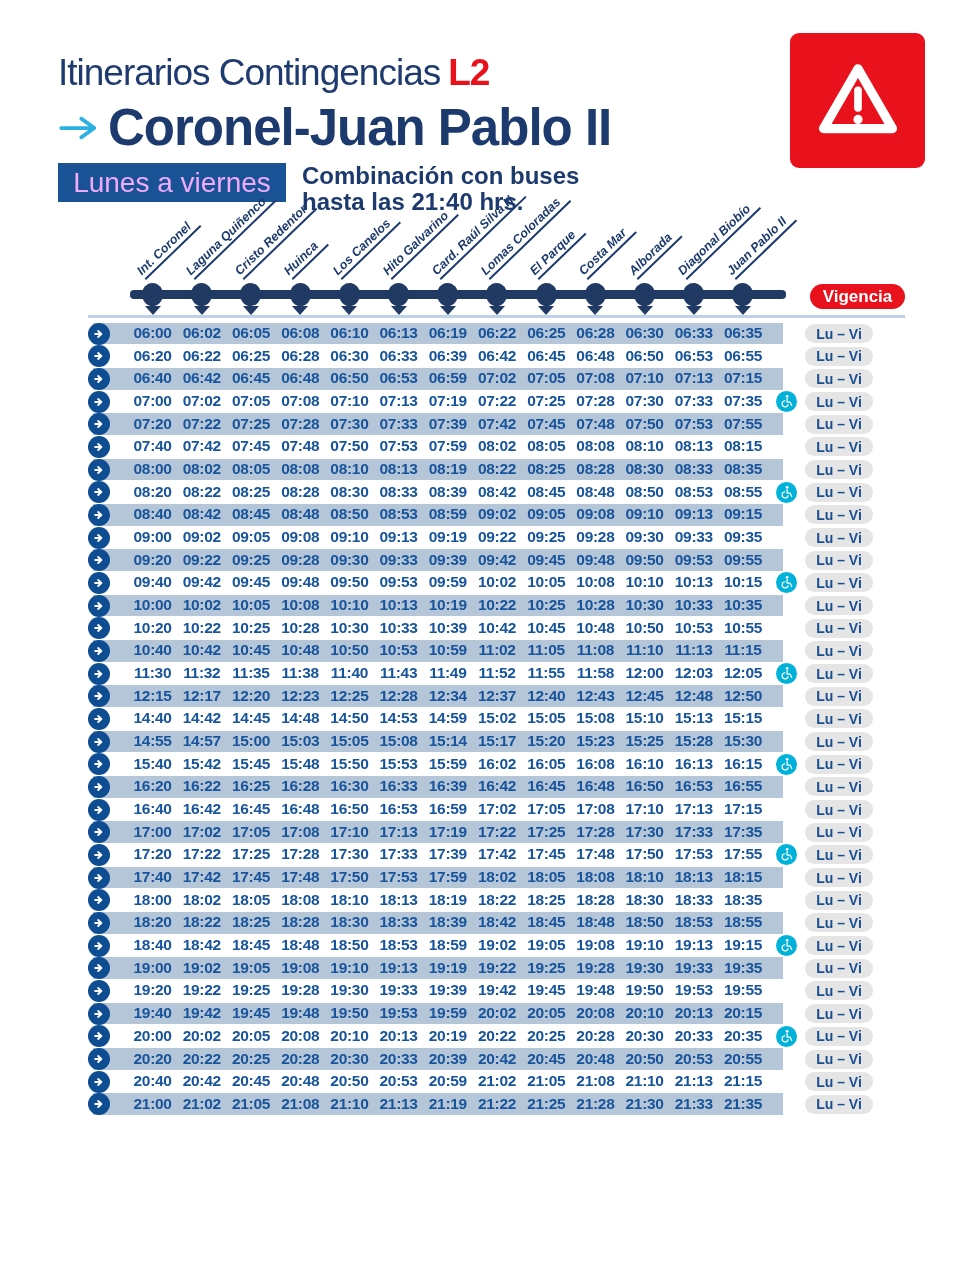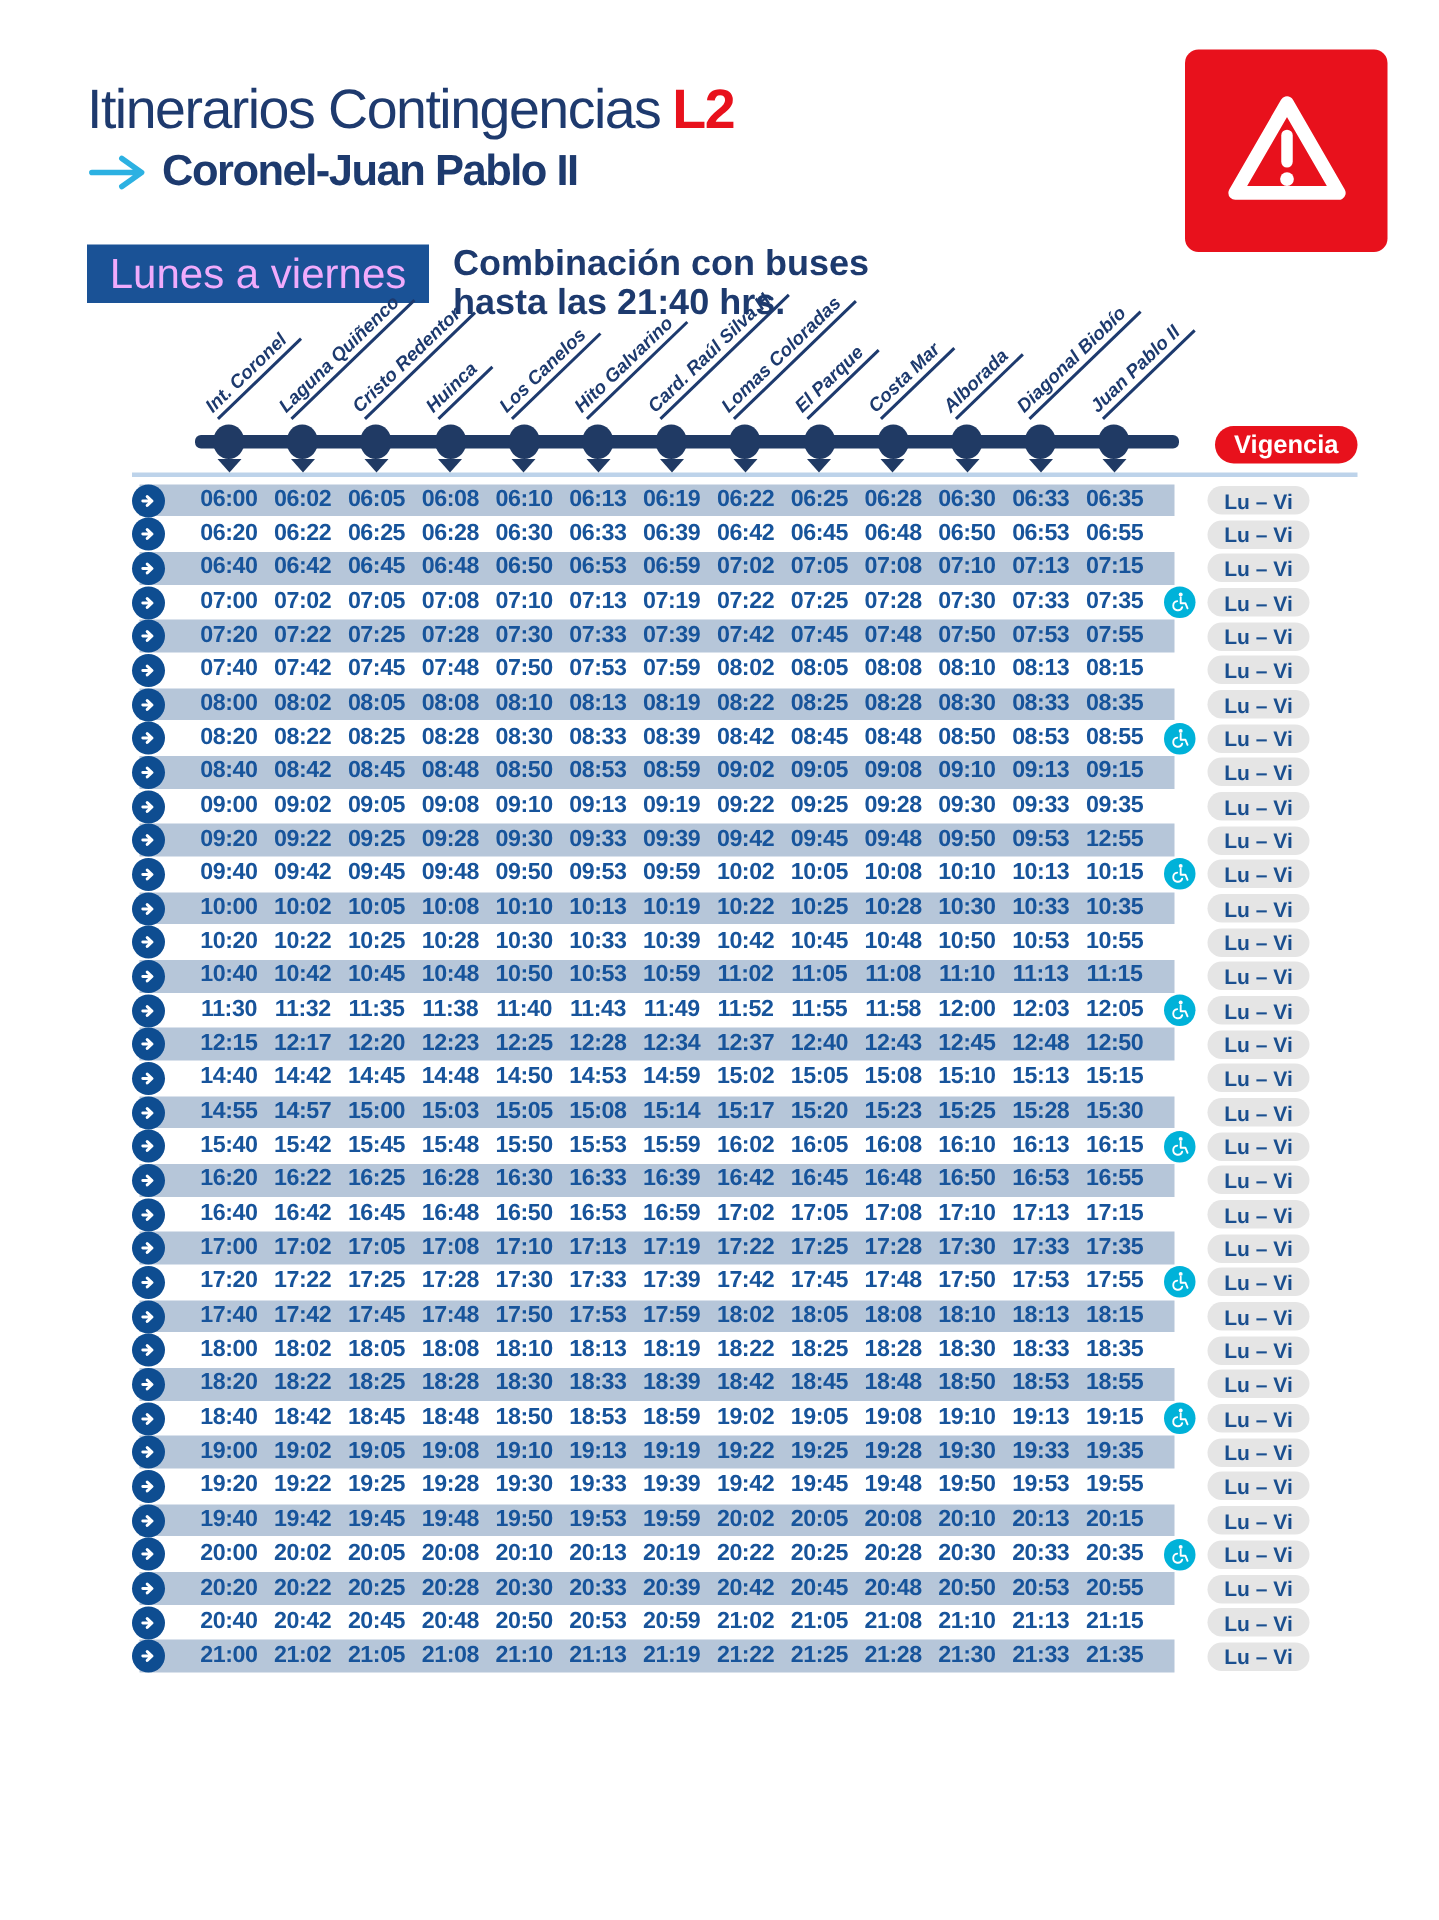--- a/index.html
+++ b/index.html
@@ -5,21 +5,21 @@
   * { margin:0; padding:0; box-sizing:border-box; }
   body { background:#ffffff; font-family:"Liberation Sans", sans-serif; }
   .page { position:relative; width:959px; height:1280px; background:#ffffff; overflow:hidden; margin:0 auto; }
 
   
   .header { position:absolute; left:58px; top:52px; }
   .title-line1 { font-size:37px; letter-spacing:-1px; color:#1e3a6e; font-weight:400; }
   .line-badge { color:#e8111c; font-weight:700; margin-left:8px;text-align:right; }
   .title-line2 { margin-top:4px; display:flex; align-items:center; }
   .route-arrow { width:44px; height:30px; margin-right:6px; }
-  .route-title { font-size:29px; letter-spacing:-1px; color:#1d3a6e; font-weight:700; }
+  .route-title { font-size:51px; letter-spacing:-1px; color:#1d3a6e; font-weight:700; }
 
   .warning-box { position:absolute; left:790px; top:33px; width:135px; height:135px; background:#e8111c; border-radius:9px; display:flex; align-items:center; justify-content:center; }
   .warning-box svg { width:92px; height:92px; }
 
   .subheader { position:absolute; left:58px; top:163px; display:flex; align-items:flex-start; }
   .days-badge { width:228px; height:39px; background:#1a5296; color:#f0abfc; font-size:28px; font-weight:400; display:flex; align-items:center; justify-content:center; }
   .combo-note { margin-left:16px; width:310px; font-size:24px; line-height:1.1; font-weight:700; color:#1d3a6e; }
 
   
   .diagram { position:absolute; left:0; top:206px; width:959px; height:114px; }
@@ -415,21 +415,21 @@
           <span class="cell">09:25</span>
           <span class="cell">09:28</span>
           <span class="cell">09:30</span>
           <span class="cell">09:33</span>
           <span class="cell">09:39</span>
           <span class="cell">09:42</span>
           <span class="cell">09:45</span>
           <span class="cell">09:48</span>
           <span class="cell">09:50</span>
           <span class="cell">09:53</span>
-          <span class="cell">12:55</span>
+          <span class="cell">09:55</span>
         </div>
 
     <span class="pill">Lu – Vi</span>
   </div>
       <div class="row">
     <span class="row-arrow">
       <svg viewBox="0 0 24 24">
         <path d="M5.5 12 H14.5 M10.5 7 L16 12 L10.5 17" fill="none" stroke="#ffffff" stroke-width="3.4" stroke-linecap="round" stroke-linejoin="round"></path>
       </svg>
     </span>

